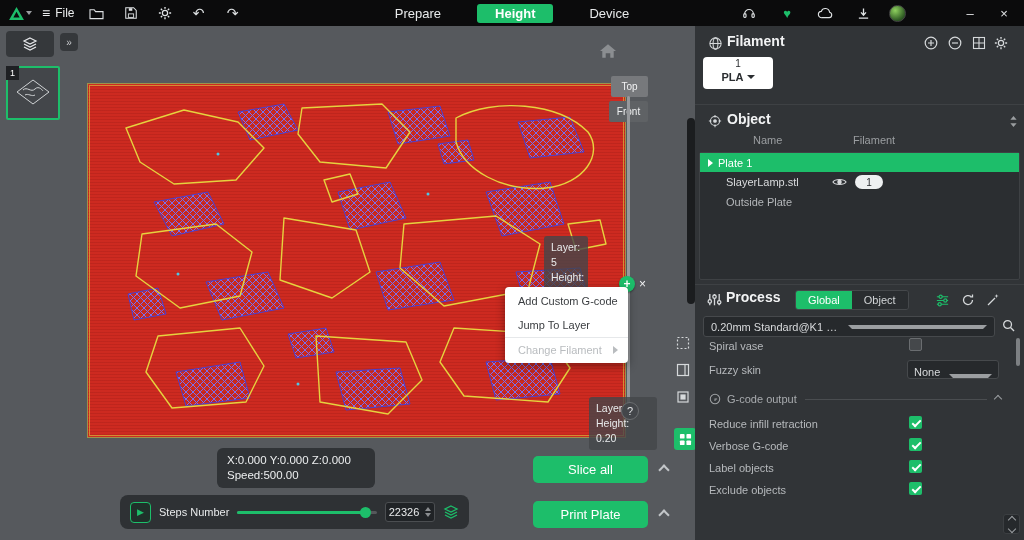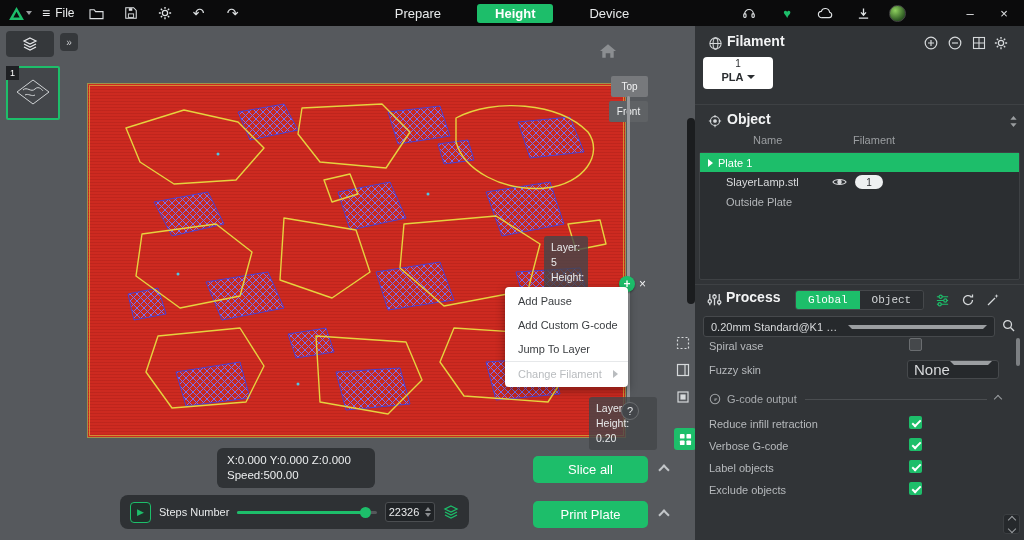--- a/index.html
+++ b/index.html
@@ -92,31 +92,31 @@
   .obj-row { height:20px; display:flex; align-items:center; font-size:11px; cursor:pointer; }
   .obj-row.sel { background:#1dbe6a; color:#fff; height:19px; padding-left:8px; gap:5px; }
   .obj-row.file { color:#d9dbdd; padding-left:26px; }
   .obj-row.ghost { color:#b4b7ba; padding-left:26px; }
   .fil-badge { width:28px; height:14px; background:#eef0f1; border-radius:7px; color:#2a2d30; font-size:10px; display:flex; align-items:center; justify-content:center; cursor:pointer; }
   .tri-right-w { width:0; height:0; border-top:4px solid transparent; border-bottom:4px solid transparent; border-left:5px solid #fff; }
 
   .ptab { font-size:11px; padding:3px 12px; cursor:pointer; }
   .ptab.active { background:#1dbe6a; color:#fff; }
   .ptab.idle { background:#2a2d30; color:#d2d5d7; }
-  #ptabs { left:100px; top:264px; display:flex; border:1px solid #45484b; border-radius:3px; overflow:hidden;font-family:Liberation Mono, monospace; }
+  #ptabs { left:100px; top:264px; display:flex; border:1px solid #45484b; border-radius:3px; overflow:hidden; }
 
   #preset { left:8px; top:290px; width:292px; height:21px; background:#26292c; border:1px solid #46494c; border-radius:3px; display:flex; align-items:center; padding:0 7px; gap:6px; cursor:pointer; }
   #preset span { flex:1; font-size:11px; color:#d8dadc; white-space:nowrap; overflow:hidden; text-overflow:ellipsis; }
 
   .set-label { font-size:11px; color:#b6b9bc; }
   .cbox { position:absolute; width:13px; height:13px; border-radius:2px; cursor:pointer; }
   .cbox.on { background:#1dbe6a; }
   .cbox.on::after { content:""; position:absolute; left:4.5px; top:1.5px; width:3px; height:7px; border-right:2px solid #fff; border-bottom:2px solid #fff; transform:rotate(45deg); }
   .cbox.off { background:#45484b; border:1px solid #6a6d70; }
-  .mini-select { position:absolute; width:92px; height:19px; background:#26292c; border:1px solid #46494c; border-radius:3px; display:flex; align-items:flex-start; padding:0 6px; font-size:15px; color:#d8dadc; cursor:pointer; }
+  .mini-select { position:absolute; width:92px; height:19px; background:#26292c; border:1px solid #46494c; border-radius:3px; display:flex; align-items:flex-end; padding:0 6px; font-size:11px; color:#d8dadc; cursor:pointer; }
   .mini-select span { flex:1; }
   .sec-line { height:1px; background:#4a4d50; flex:1; margin:0 8px; }
   .chev-up-sm { width:6px; height:6px; border-left:1.5px solid #9b9ea1; border-top:1.5px solid #9b9ea1; transform:rotate(45deg); display:inline-block; cursor:pointer; }
 
   #set-scroll { left:321px; top:312px; width:4px; height:28px; background:#7d8083; border-radius:2px; cursor:grab; }
   #expander { left:308px; top:488px; width:17px; height:20px; background:#26292c; border:1px solid #3c3f42; border-radius:3px; display:flex; flex-direction:column; align-items:center; justify-content:center; gap:3px; cursor:pointer; }
   .chev-dn-sm { width:6px; height:6px; border-right:1.5px solid #9b9ea1; border-bottom:1.5px solid #9b9ea1; transform:rotate(45deg); display:inline-block; }
 </style>
 </head>
 <body>
@@ -275,21 +275,20 @@
   <div class="abs dark-tip" style="left:544px;top:236px;width:44px;">
     <div>Layer: 5</div>
     <div>Height: 1.00</div>
   </div>
   <div class="abs" id="vslider-handle">
       <span>+</span>
     </div>
   <div class="abs" id="vslider-close">×</div>
 
   <div class="abs" id="ctx-menu">
-    <div class="ctx-item">Add Pause</div>
     <div class="ctx-item">Add Custom G-code</div>
     <div class="ctx-item">Jump To Layer</div>
     <div class="ctx-item disabled">
       <span>Change Filament</span>
       <span class="tri-right"></span>
     </div>
   </div>
 
   <div class="abs dark-tip" style="left:544px;top:397px;width:68px;margin-left:45px;">
     <div>Layer: 1</div>

